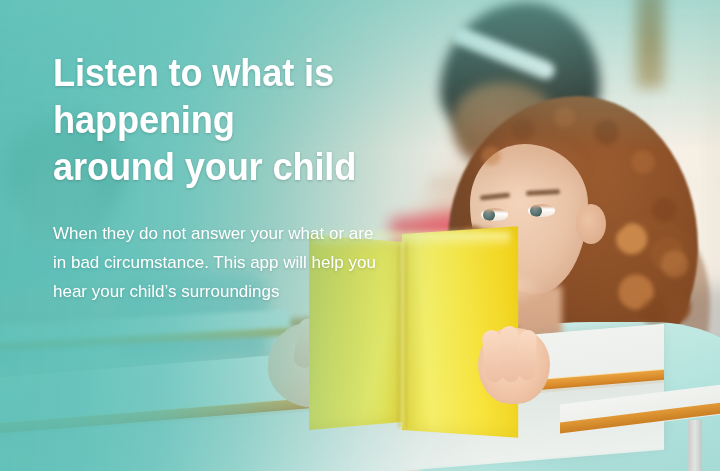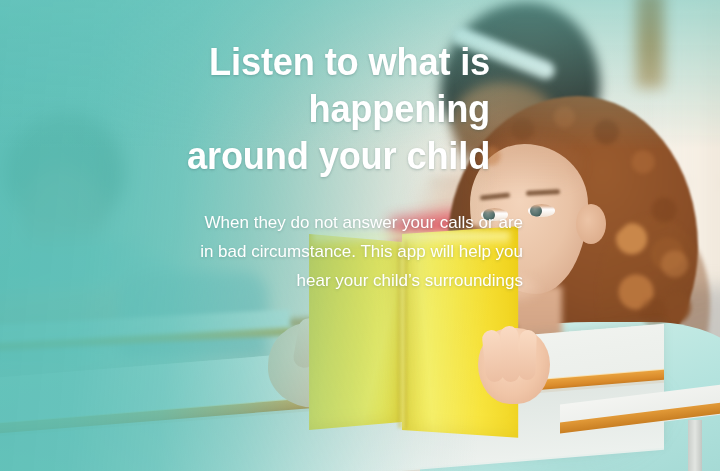--- a/index.html
+++ b/index.html
@@ -560,23 +560,22 @@
   .teal-top {
     position: absolute;
     left: 0; top: 0; width: 720px; height: 150px;
     background: linear-gradient(180deg, rgba(104,197,189,.55), rgba(104,197,189,0));
     pointer-events: none;
   }
 
   
   .copy {
     position: absolute;
-    left: 53px; top: 38px;
+    left: 53px; top: 49px;
     width: 470px;
-    text-align: right;
   }
   .headline {
     margin: 0;
     font-family: "Liberation Sans Narrow", "Liberation Sans", sans-serif;
     font-weight: 700;
     font-size: 39px;
     line-height: 47px;
     letter-spacing: -0.2px;
     color: #ffffff;
     text-shadow: 0 1px 3px rgba(40,80,78,.30);
@@ -691,18 +690,18 @@
     <div class="finger rf2"></div>
     <div class="finger rf3"></div>
   </div>
 
   <div class="teal-overlay"></div>
   <div class="teal-top"></div>
 
   <div class="copy">
     <h1 class="headline">Listen to what is happening
 around your child</h1>
-    <p class="subcopy">When they do not answer your calls or are
+    <p class="subcopy">When they do not answer your what or are
 in bad circumstance. This app will help you
 hear your child’s surroundings</p>
   </div>
 
 </div>
 
 </body></html>

